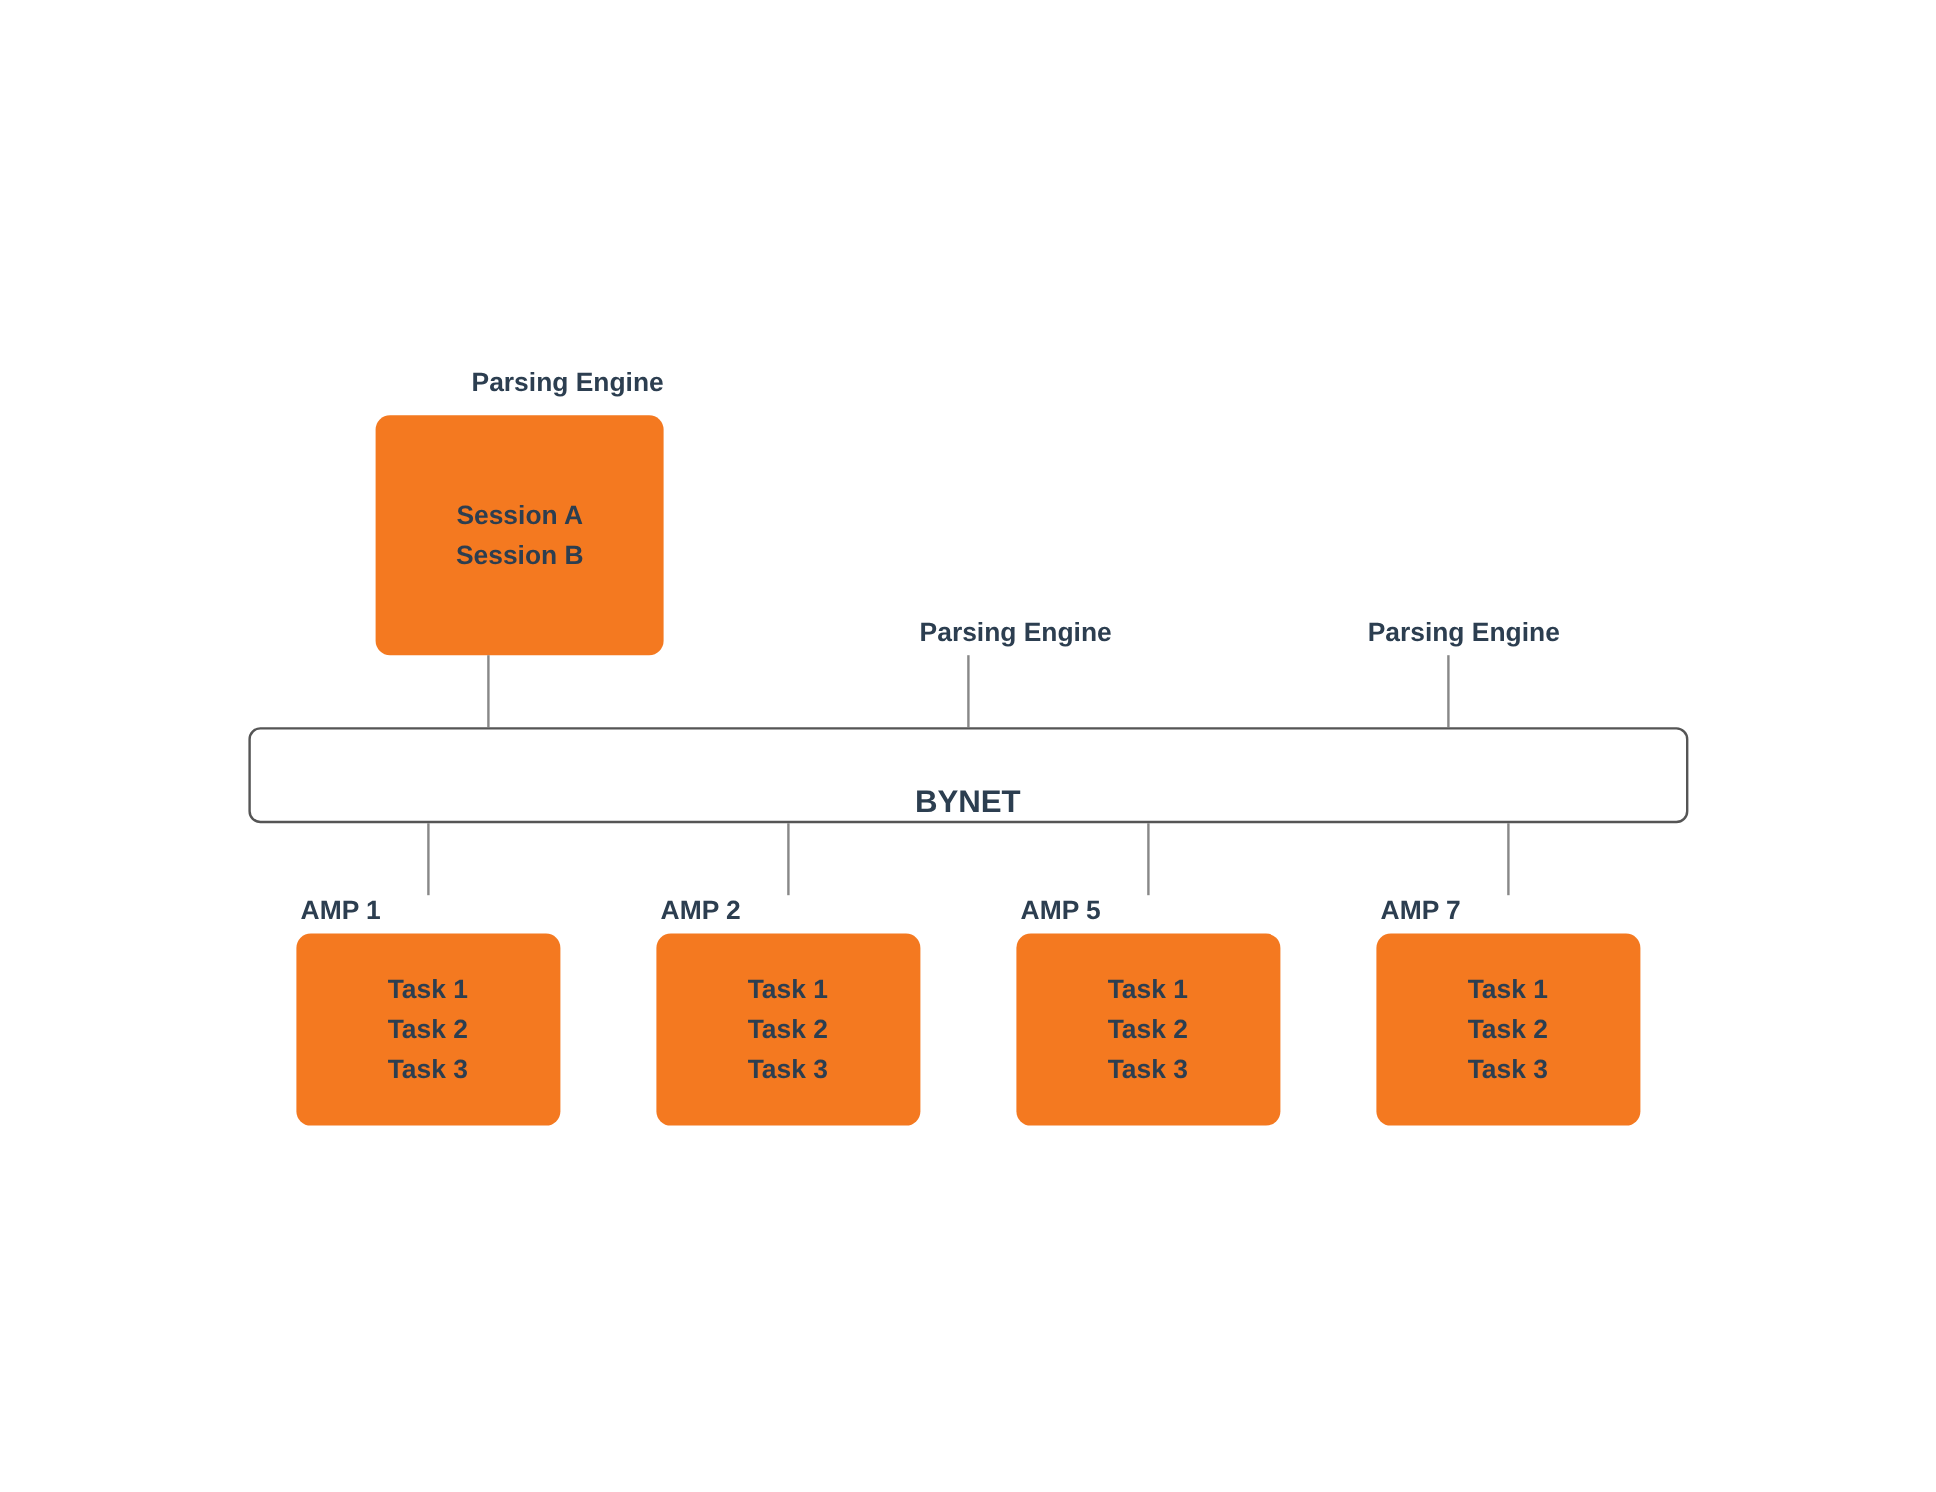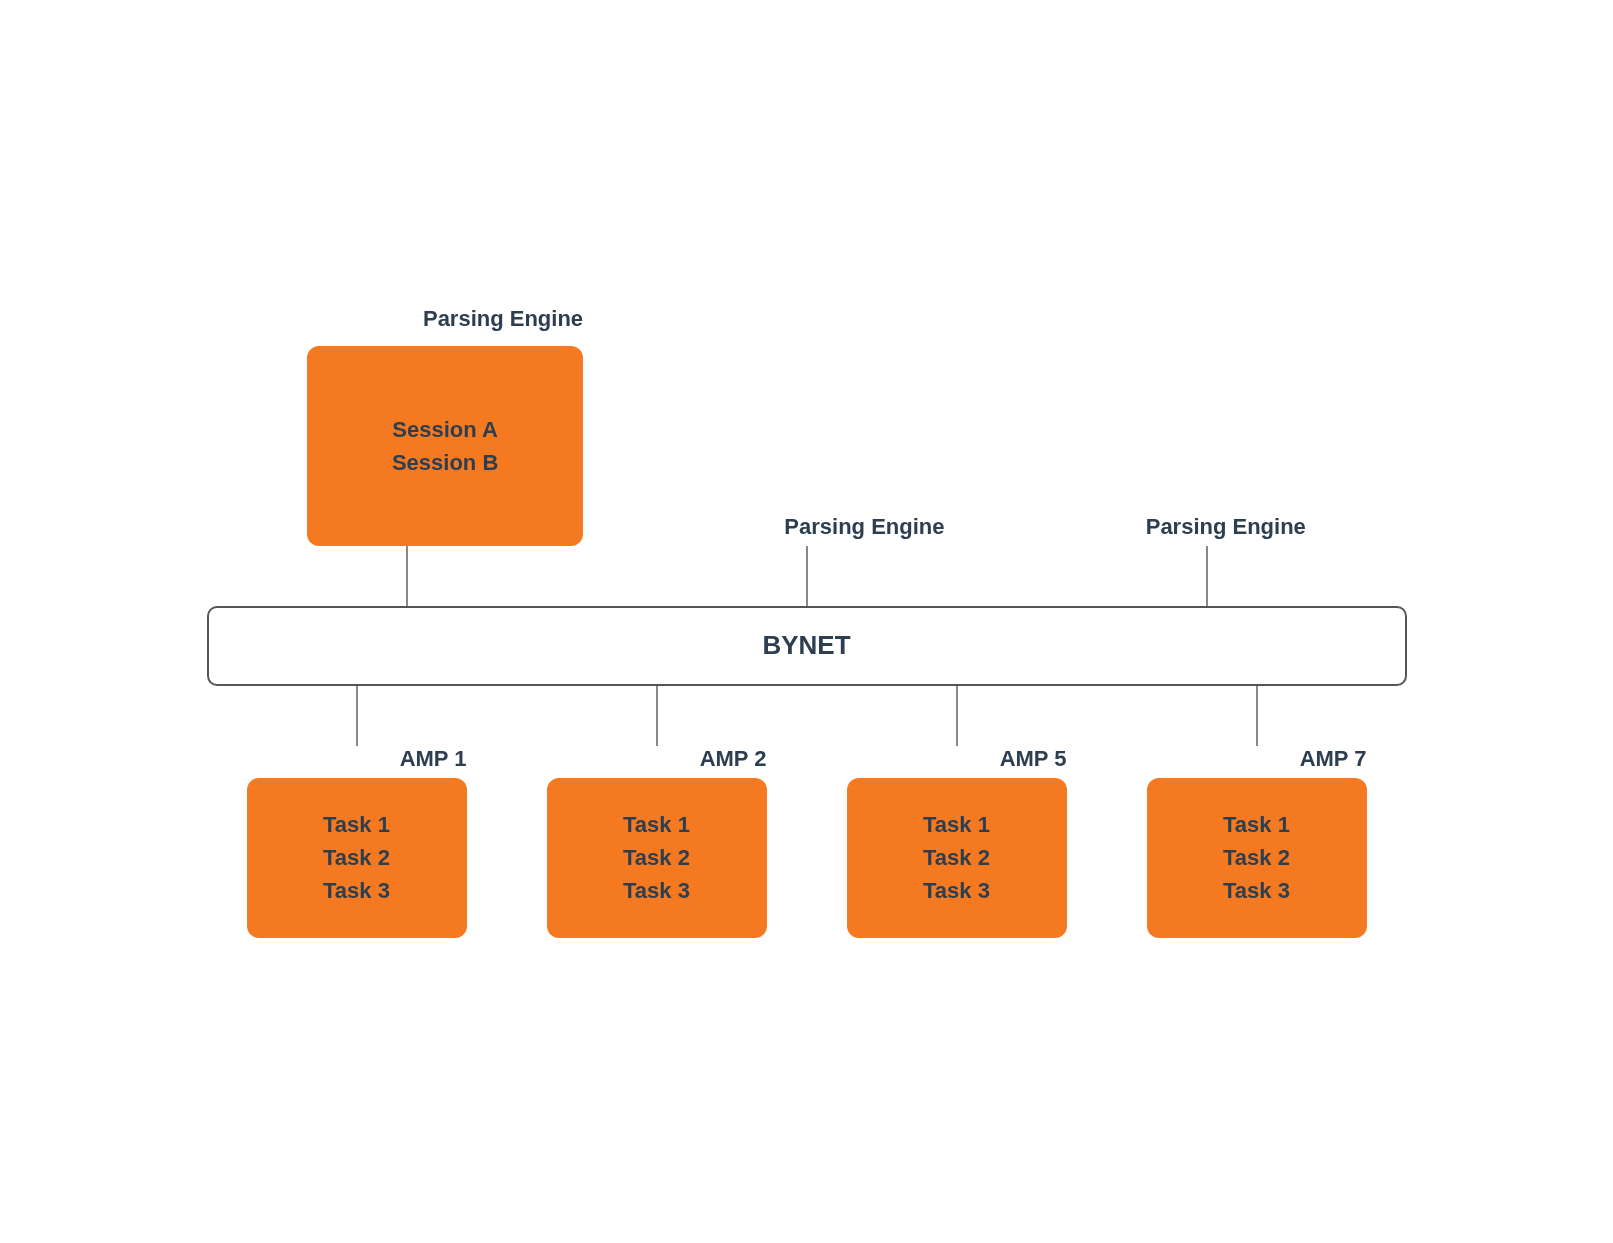--- a/index.html
+++ b/index.html
@@ -54,21 +54,21 @@
       align-items: center;
       justify-content: center;
       color: #2c3e50;
       font-weight: bold;
       font-size: 22px;
       line-height: 1.5;
       text-align: center;
     }
 
     .session-box {
-      width: 276px;
+      width: 240px;
       height: 200px;
     }
 
     
     .connector-v {
       width: 2px;
       background: #888;
       flex-shrink: 0;
     }
 
@@ -90,21 +90,21 @@
       display: flex;
       align-items: center;
     }
 
     .bynet-box {
       width: 100%;
       height: 80px;
       border: 2px solid #555;
       border-radius: 10px;
       display: flex;
-      align-items: center;
+      align-items: flex-end;
       justify-content: center;
       font-size: 26px;
       font-weight: bold;
       color: #2c3e50;
       background: #fff;
     }
 
     
     .bottom-connectors {
       display: flex;
@@ -121,21 +121,21 @@
     .bottom-row {
       display: flex;
       justify-content: space-around;
       width: 100%;
       align-items: flex-start;
     }
 
     .amp-group {
       display: flex;
       flex-direction: column;
-      align-items: flex-end;
+      align-items: flex-start;
       gap: 6px;
     }
 
     .amp-label {
       font-size: 22px;
       font-weight: bold;
       color: #2c3e50;
       padding-left: 4px;
     }
 

